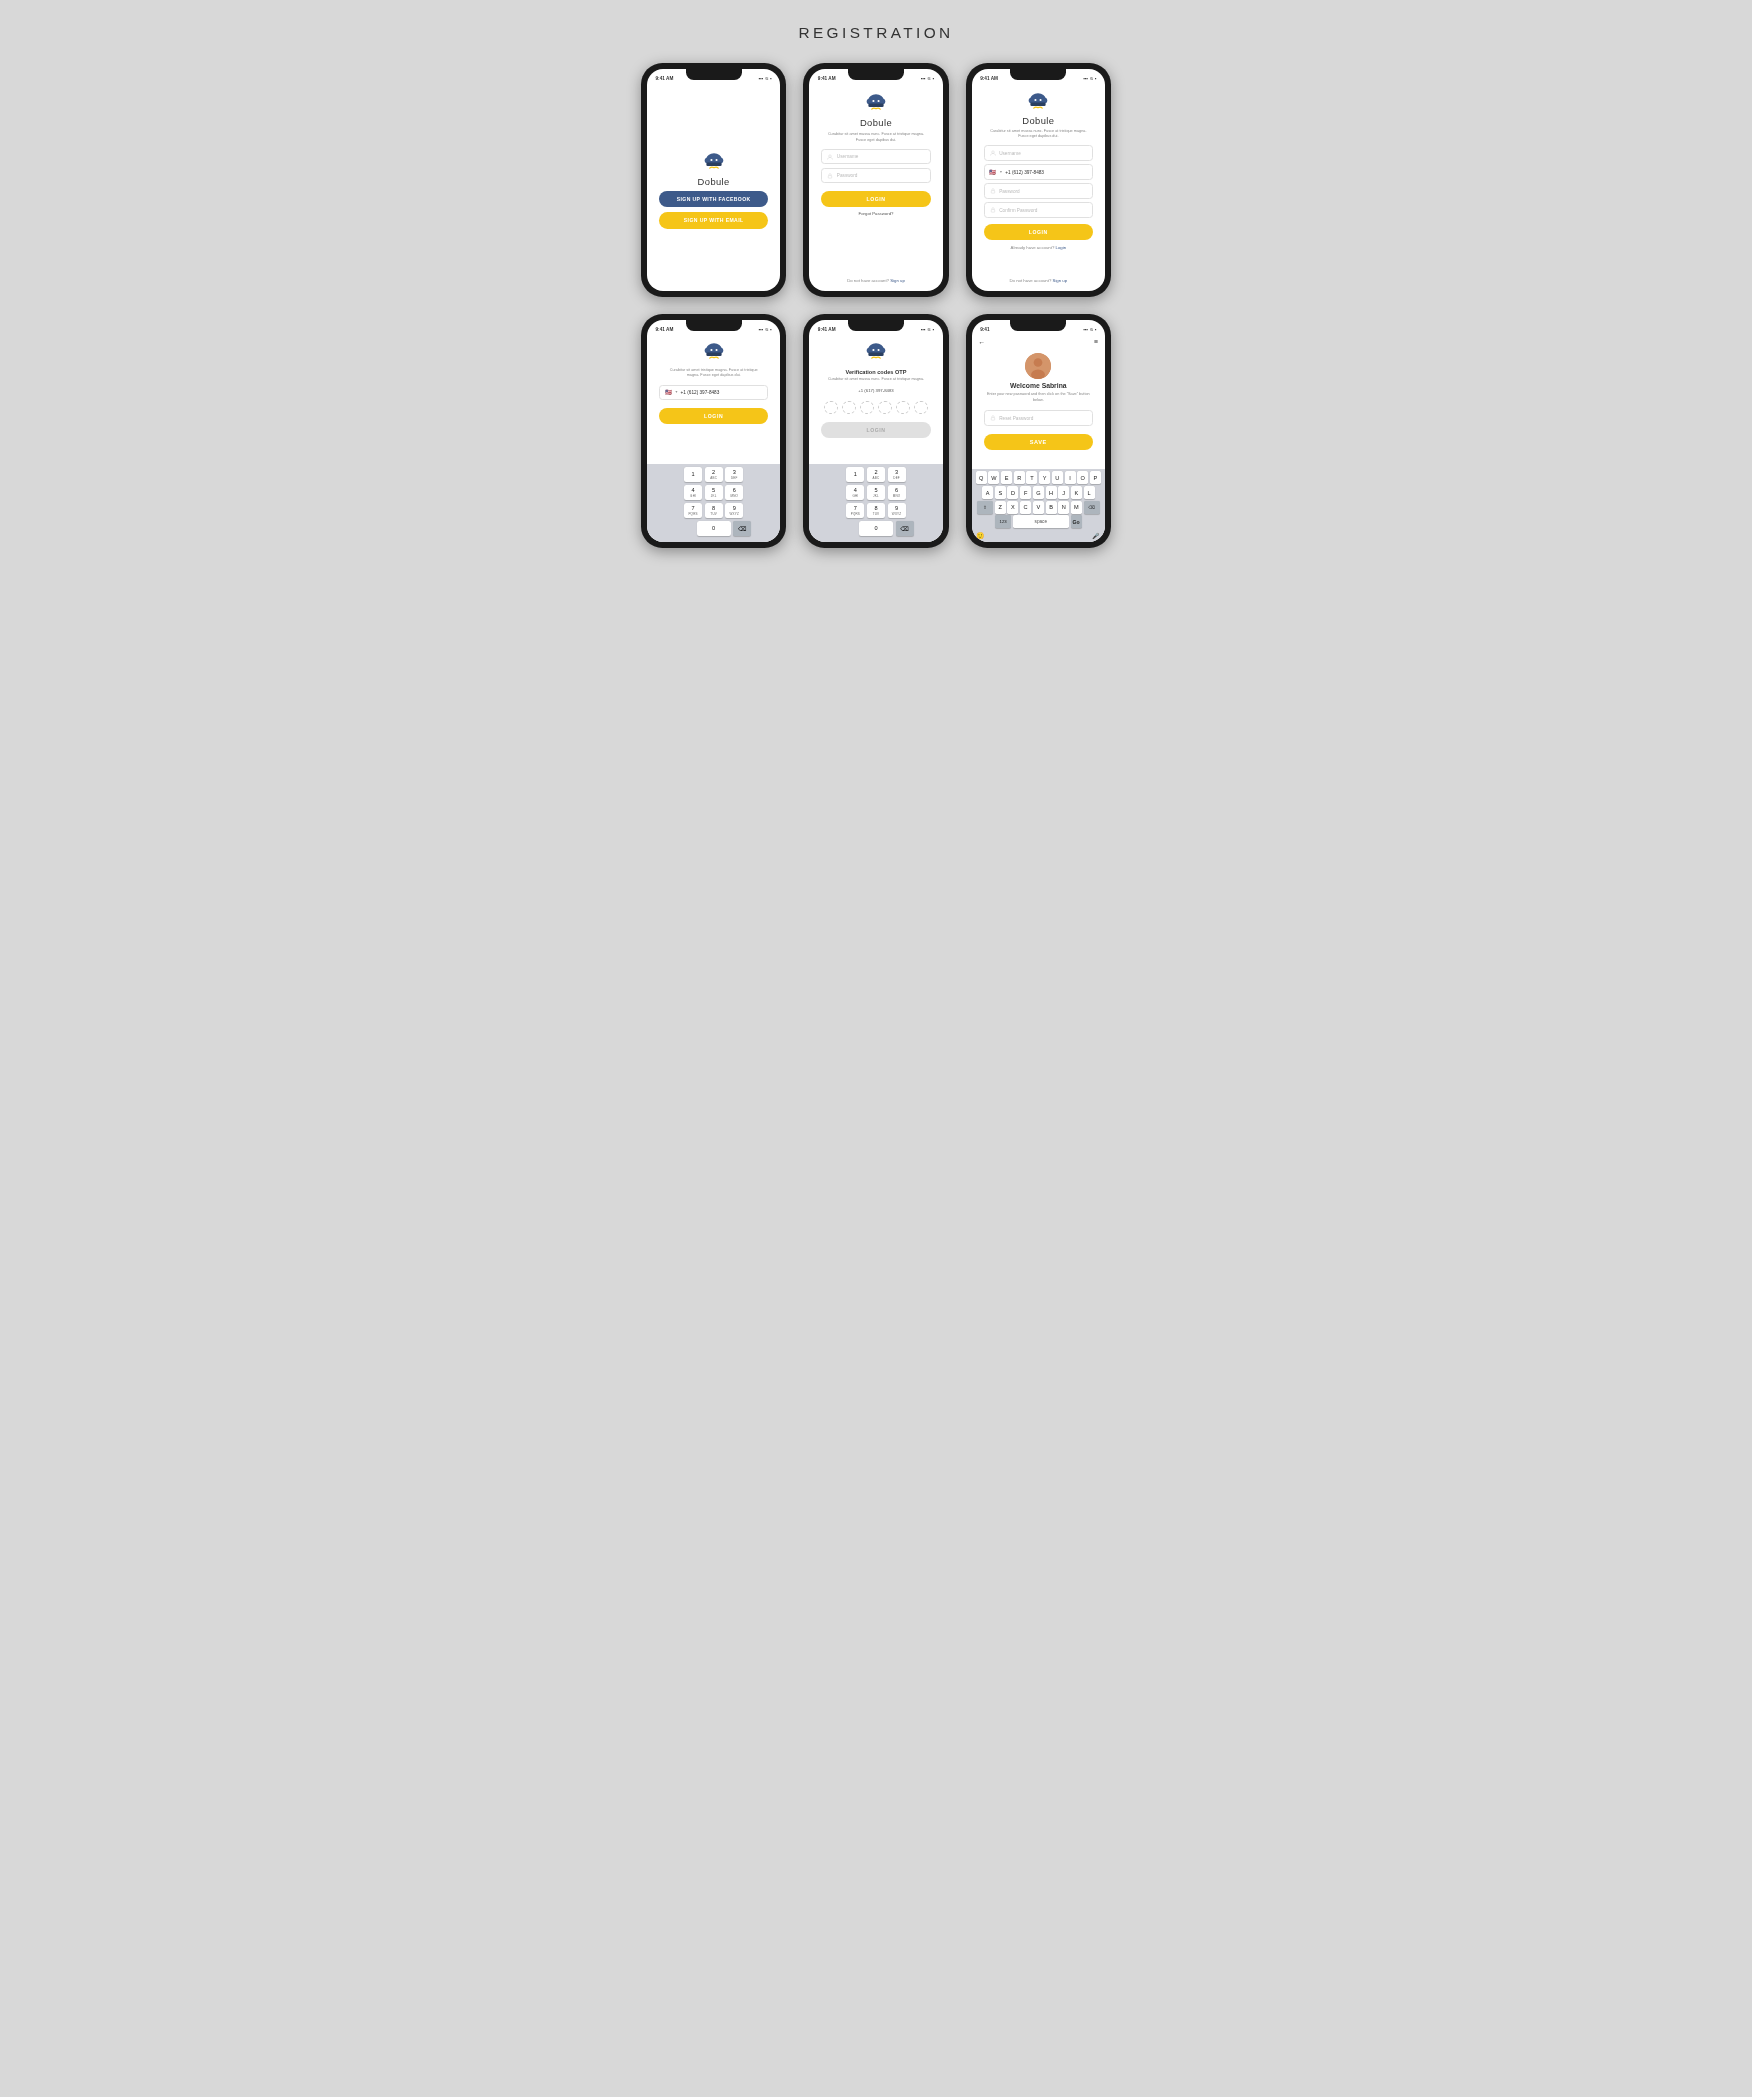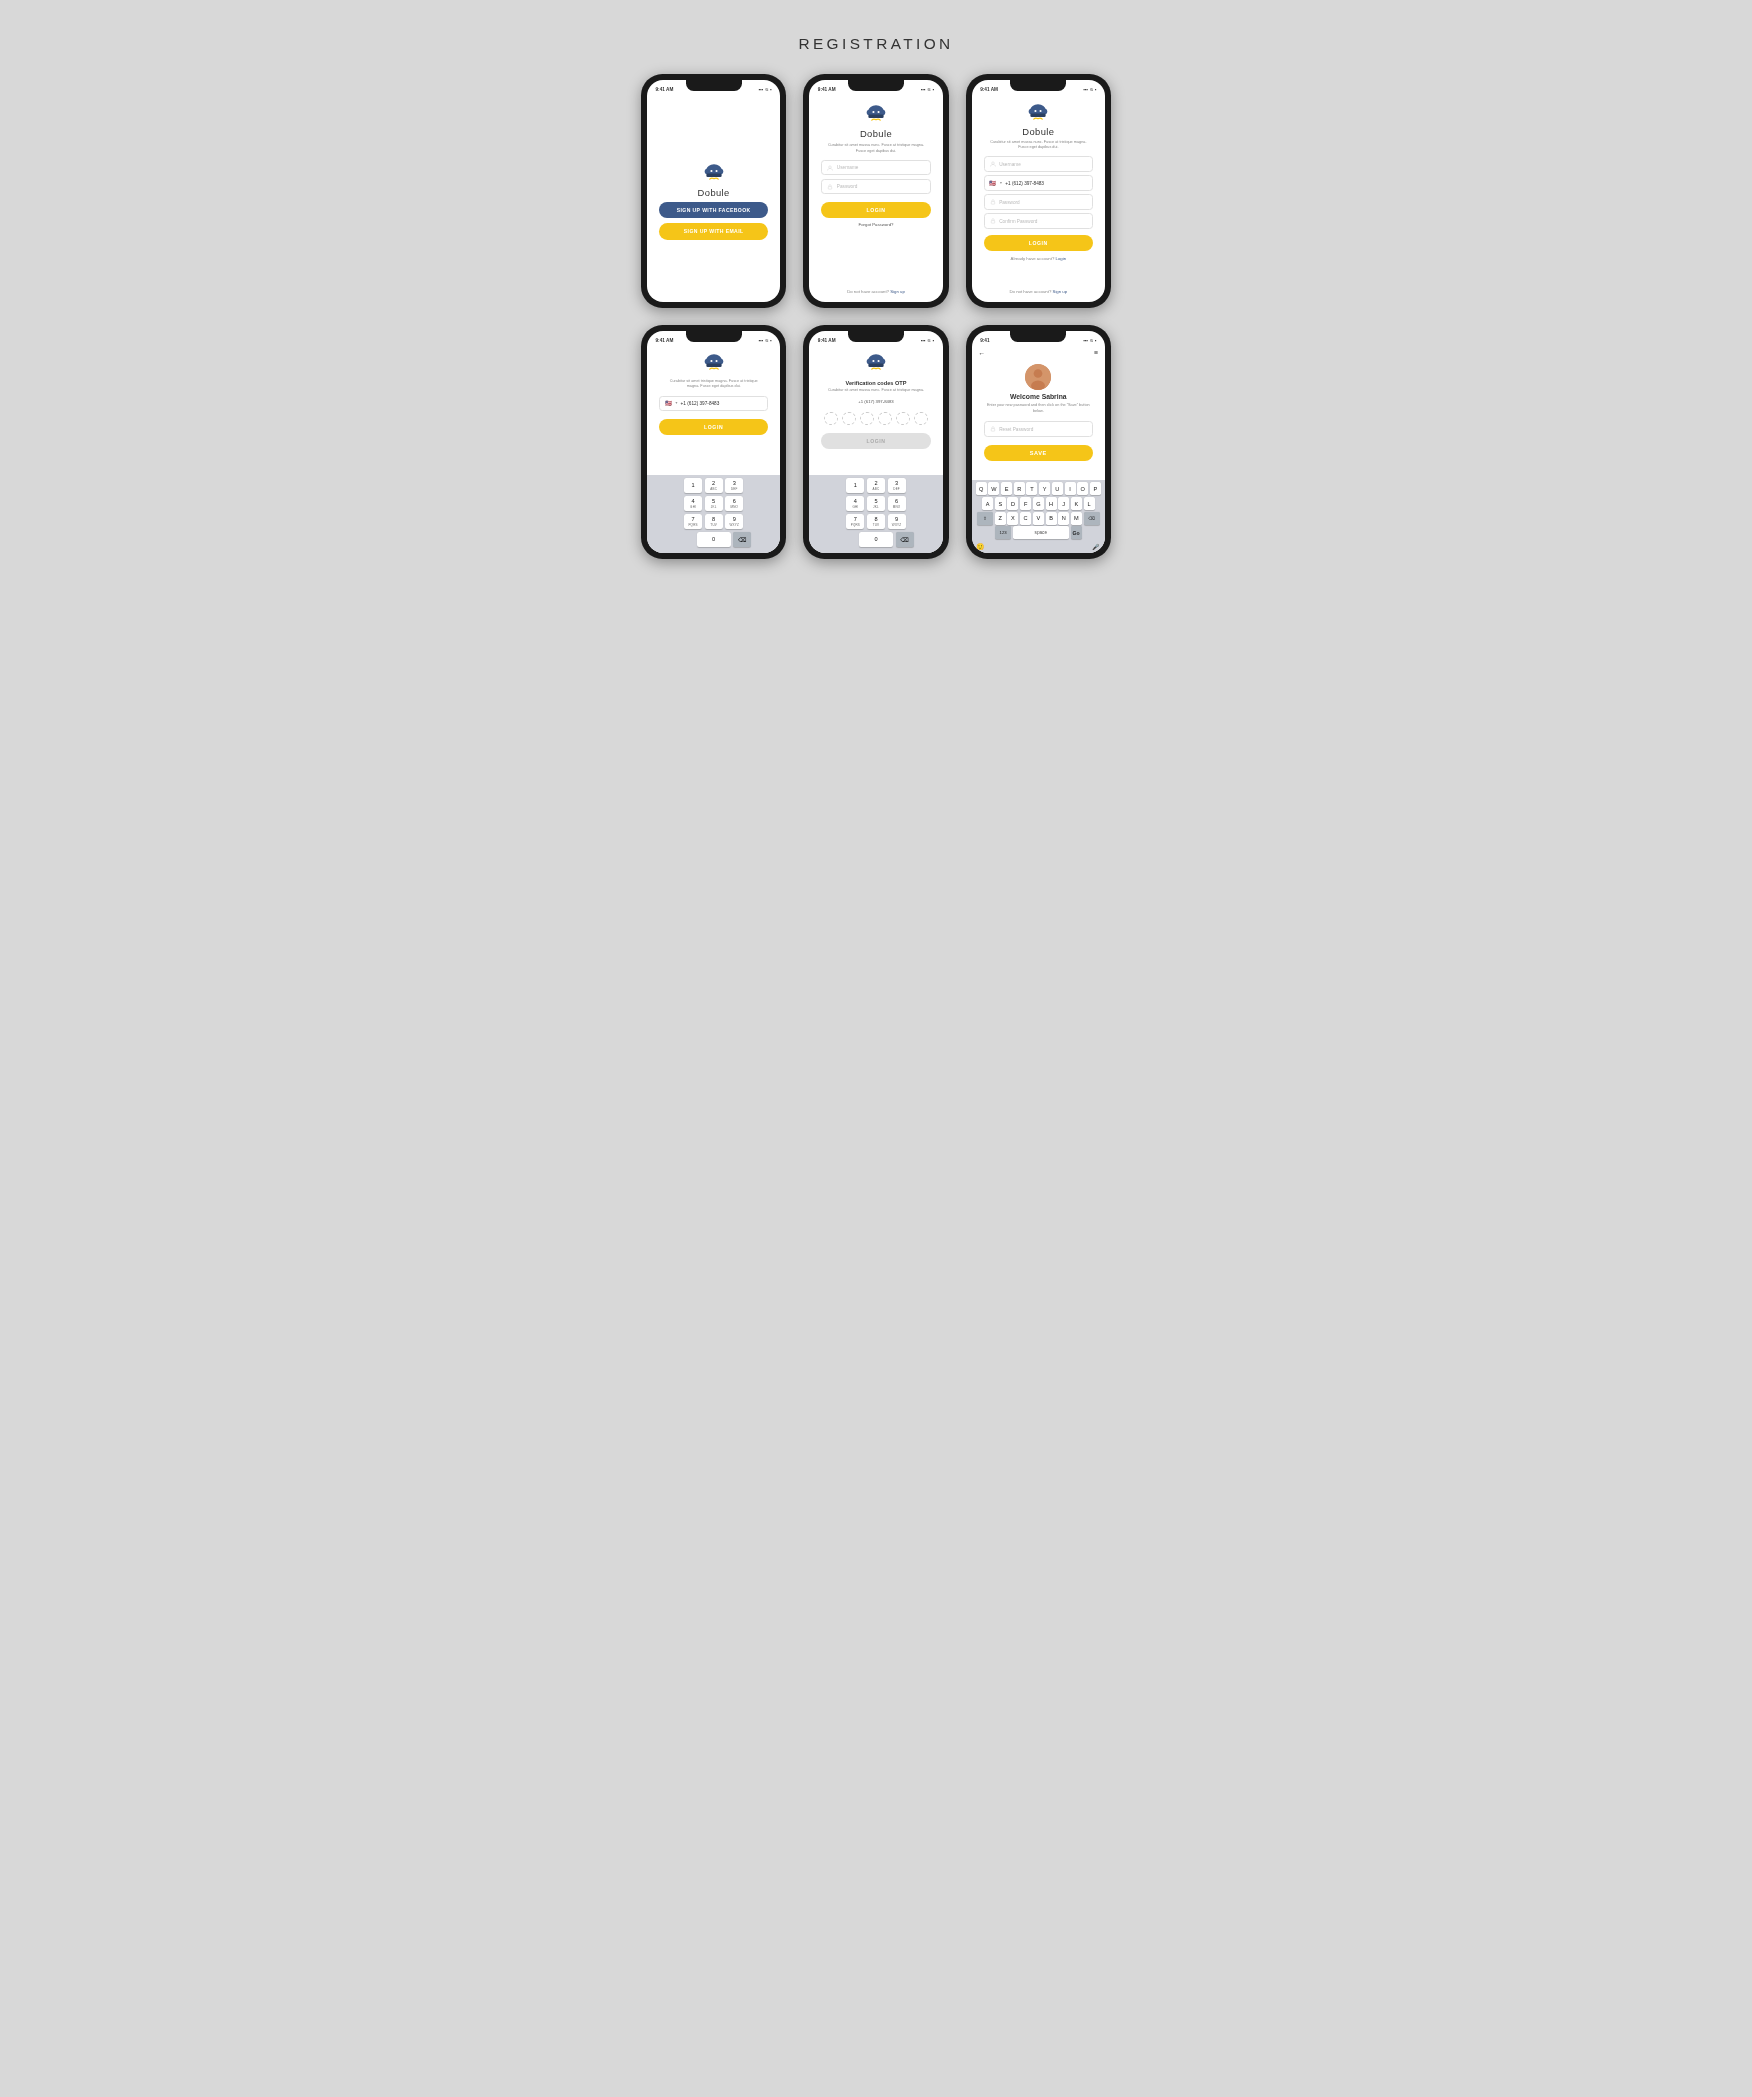--- a/index.html
+++ b/index.html
@@ -12,21 +12,21 @@
       padding: 17px 8.5px 26px;
       min-height: 100vh;
     }
     .page-title {
       font-size: 15.4px;
       font-weight: 300;
       letter-spacing: 3.4px;
       text-transform: uppercase;
       color: #333;
       margin-bottom: 21.4px;
-      margin-top: 18px;
+      margin-top: 7px;
     }
     .phones-grid {
       display: grid;
       grid-template-columns: repeat(3, 1fr);
       gap: 17px;
       max-width: 470px;
       width: 100%;
     }
     
     .phone {

